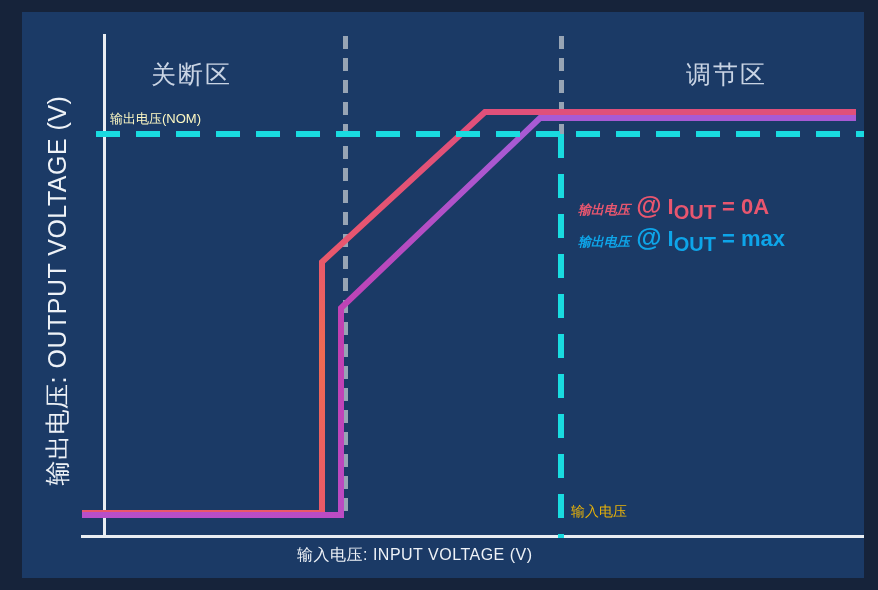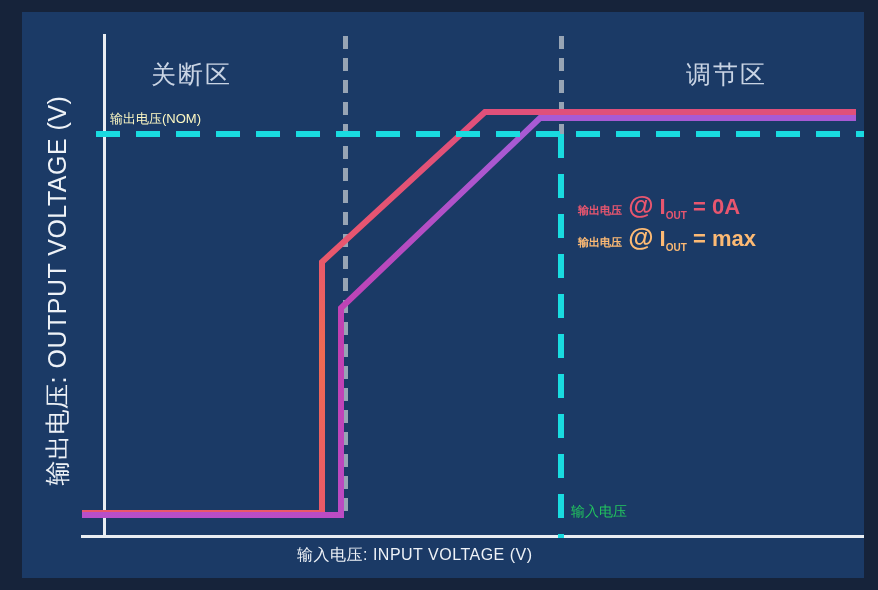--- a/index.html
+++ b/index.html
@@ -126,37 +126,37 @@
     color: #fef9c3;
     white-space: nowrap;
     letter-spacing: 0px;
   }
 
   #vin-label {
     position: absolute;
     left: 549px;
     top: 491px;
     font-size: 14px;
-    color: #22c55e;
+    color: #eab308;
     white-space: nowrap;
   }
 
   .legend-row {
     position: absolute;
     left: 556px;
     font-size: 22px;
     white-space: nowrap;
     font-weight: bold;
   }
   #legend-row-0 { top: 178px; color: #e8566f; }
-  #legend-row-1 { top: 210px; color: #fdba74; }
-  .legend-row .cn { font-size: 11px; letter-spacing: 0px; }
+  #legend-row-1 { top: 210px; color: #0ea5e9; }
+  .legend-row .cn { font-size: 13px; letter-spacing: 0px; font-style: italic; }
   .legend-row .at { font-size: 26px; }
   .legend-row .sub {
-    font-size: 10px;
+    font-size: 20px;
     vertical-align: sub;
     letter-spacing: 0px;
   }
 
   #x-axis-label {
     position: absolute;
     left: 275px;
     top: 533px;
     font-size: 16px;
     color: #eef2f7;

